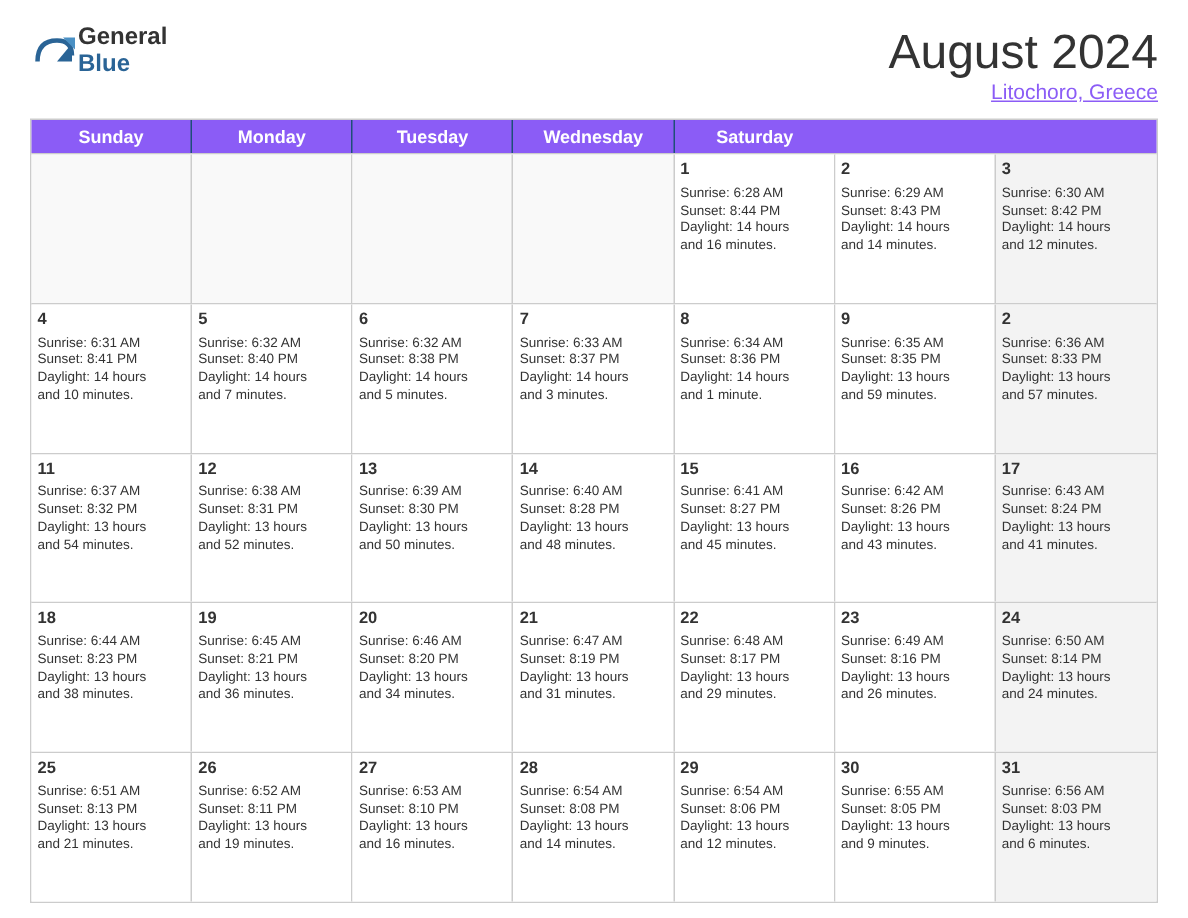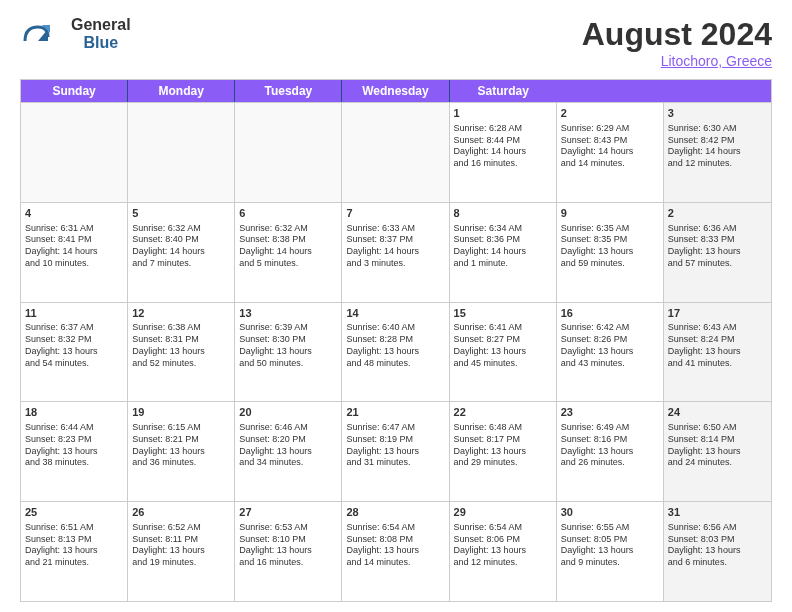--- a/index.html
+++ b/index.html
@@ -19,33 +19,32 @@
     }
     .header {
       display: flex;
       justify-content: space-between;
       align-items: flex-start;
       margin-bottom: 10px;
     }
     .logo {
       display: flex;
       align-items: center;
-      gap: 21px;
-      text-align: center;
+      gap: 2px;
     }
     .logo-icon {
       width: 30px;
       height: 30px;
     }
     .title-block {
       text-align: right;
     }
     .month-title {
       font-size: 32px;
-      font-weight: bold;
+      font-weight: normal;
       color: #333;
     }
     .location {
       font-size: 14px;
       color: #8b5cf6;
       text-decoration: underline;
     }
     .calendar {
       flex: 1;
       display: flex;
@@ -264,21 +263,21 @@
         <div class="cal-row">
           <div class="cal-cell">
             <span class="day-num">18</span>
             <span class="cell-text" style="white-space: pre-line;">Sunrise: 6:44 AM
 Sunset: 8:23 PM
 Daylight: 13 hours
 and 38 minutes.</span>
           </div>
           <div class="cal-cell">
             <span class="day-num">19</span>
-            <span class="cell-text" style="white-space: pre-line;">Sunrise: 6:15 AM
+            <span class="cell-text" style="white-space: pre-line;">Sunrise: 6:45 AM
 Sunset: 8:21 PM
 Daylight: 13 hours
 and 36 minutes.</span>
           </div>
           <div class="cal-cell">
             <span class="day-num">20</span>
             <span class="cell-text" style="white-space: pre-line;">Sunrise: 6:46 AM
 Sunset: 8:20 PM
 Daylight: 13 hours
 and 34 minutes.</span>

